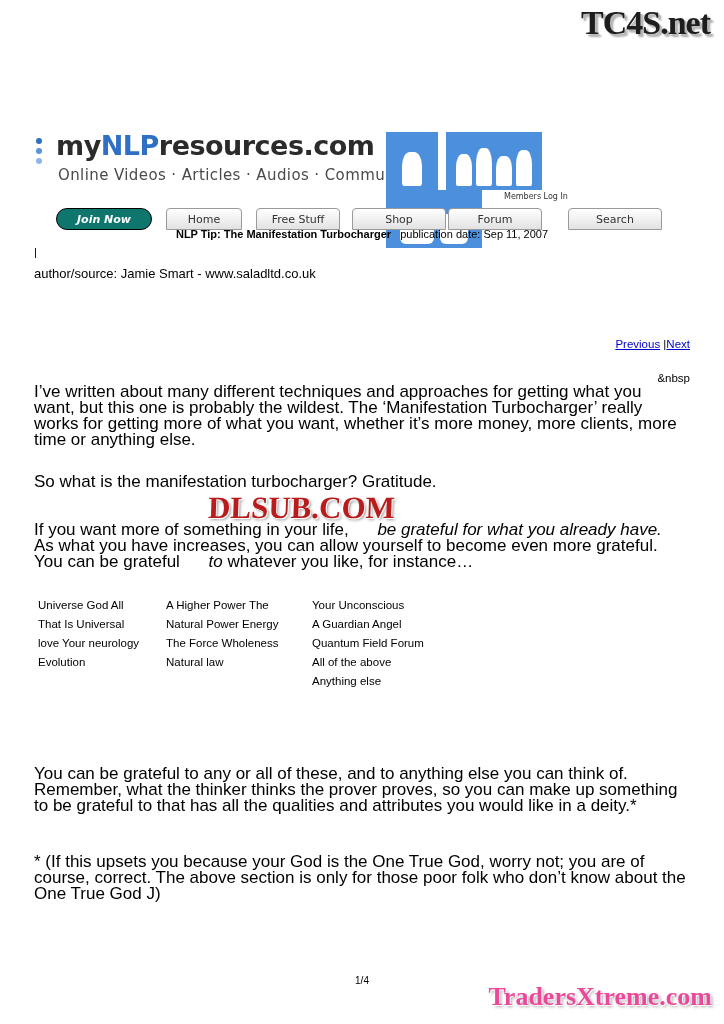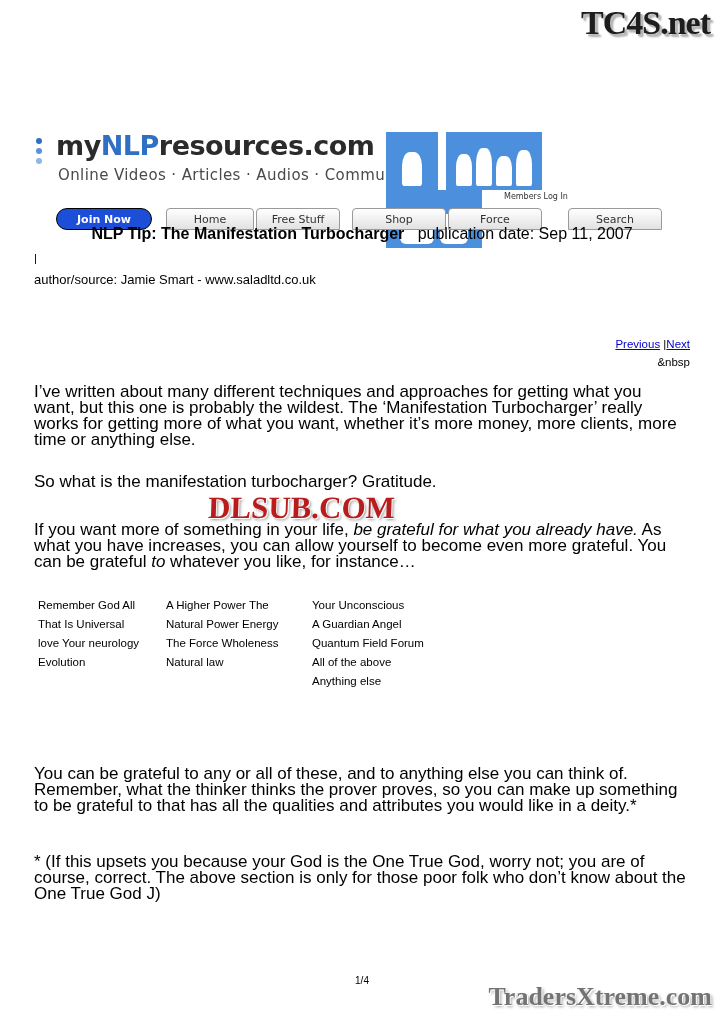--- a/index.html
+++ b/index.html
@@ -131,62 +131,63 @@
     text-align: center;
     font-size: 11px;
     font-family: "DejaVu Sans", sans-serif;
     color: #333;
     background: linear-gradient(#ffffff, #e2e2e2);
     border: 1px solid #9a9a9a;
     border-radius: 4px 4px 0 0;
     box-sizing: border-box;
   }
   .navtab.join {
-    background: #1d4ed8;
+    background: #0f766e;
     color: #ffffff;
     font-weight: bold;
+    font-style: italic;
     border-color: #000;
     border-radius: 11px;
   }
 
   
   .doc {
     position: absolute;
     left: 34px;
     top: 226px;
     width: 656px;
     font-size: 11.5px;
     line-height: 16px;
     color: #000;
   }
   .title-line {
     text-align: center;
     font-weight: bold;
-    font-size: 16px;
-    margin: 0 0 8px 0;
+    font-size: 11px;
+    margin: 0 0 2px 0;
   }
   .title-line .pubdate { font-weight: normal; }
   .pipe { margin: 0; font-size: 11.5px; }
   .author { margin: 6px 0 0 0; font-size: 13px; }
 
   .navlinks {
     position: absolute;
     right: 0;
     top: 110px;
     text-align: right;
     font-size: 11.5px;
   }
   .navlinks a {
     color: #0000cc;
     text-decoration: underline;
   }
   .nbsp-line {
     text-align: right;
     font-size: 11.5px;
-    margin-top: 2px;
+    margin-top: 18px;
   }
 
   p.body {
     margin: 0;
     font-size: 17px;
     line-height: 16px;
   }
   .p1 { position: absolute; top: 158px; left: 0; width: 652px; }
   .p2 { position: absolute; top: 248px; left: 0; width: 652px; }
   .p3 { position: absolute; top: 296px; left: 0; width: 640px; }
@@ -235,24 +236,24 @@
     font-size: 10px;
     color: #000;
   }
   .wm-bottom {
     position: absolute;
     right: 12px;
     top: 982px;
     font-family: "Liberation Serif", serif;
     font-size: 26px;
     font-weight: bold;
-    color: #737373;
+    color: #ec4899;
     text-shadow: 1px 1px 0 #ffffff, 2px 2px 3px rgba(0,0,0,.35);
   }
-  em { font-style: italic; }
+  em { font-style: italic; margin-left: 24px; }
 </style>
 </head>
 <body>
 
 <div class="wm-top">TC4S.net</div>
 
 <div class="header">
   <div class="logo-block">
     <div class="logo-dots">
         <i></i>
@@ -275,24 +276,24 @@
     </div>
     <div class="banner-img bi3">
       <span class="fig" style="left:14px;width:34px;height:22px;border-radius:6px;"></span>
       <span class="fig" style="left:54px;width:28px;height:30px;border-radius:6px;"></span>
     </div>
   </div>
   <div class="mlogin">Members Log In</div>
 
   <div class="navbar">
     <div class="navtab join" style="left:0px;width:96px;">Join Now</div>
-    <div class="navtab" style="left:110px;width:88px;">Home</div>
+    <div class="navtab" style="left:110px;width:76px;">Home</div>
     <div class="navtab" style="left:200px;width:84px;">Free Stuff</div>
     <div class="navtab" style="left:296px;width:94px;">Shop</div>
-    <div class="navtab" style="left:392px;width:94px;">Force</div>
+    <div class="navtab" style="left:392px;width:94px;">Forum</div>
     <div class="navtab" style="left:512px;width:94px;">Search</div>
   </div>
 </div>
 
 <div class="doc">
 
   <div class="title-line">
     <span>NLP Tip: The Manifestation Turbocharger</span>
     &nbsp;&nbsp;<span class="pubdate">publication date: Sep 11, 2007</span>
   </div>
@@ -308,21 +309,21 @@
   <p class="body p1">I’ve written about many different techniques and approaches for getting what you want, but this one is probably the wildest. The ‘Manifestation Turbocharger’ really works for getting more of what you want, whether it’s more money, more clients, more time or anything else.</p>
 
   <p class="body p2">So what is the manifestation turbocharger? Gratitude.</p>
 
   <p class="body p3">
     <span>If you want more of something in your life, </span><em>be grateful for what you already have.</em><span> As what you have increases, you can allow yourself to become even more grateful. You can be grateful </span><em>to</em><span> whatever you like, for instance…</span>
   </p>
 
   <div class="cols">
     <div class="col col1">
-      <div>Remember God All</div>
+      <div>Universe God All</div>
       <div>That Is Universal</div>
       <div>love Your neurology</div>
       <div>Evolution</div>
     </div>
     <div class="col col2">
       <div>A Higher Power The</div>
       <div>Natural Power Energy</div>
       <div>The Force  Wholeness</div>
       <div>Natural law</div>
     </div>

